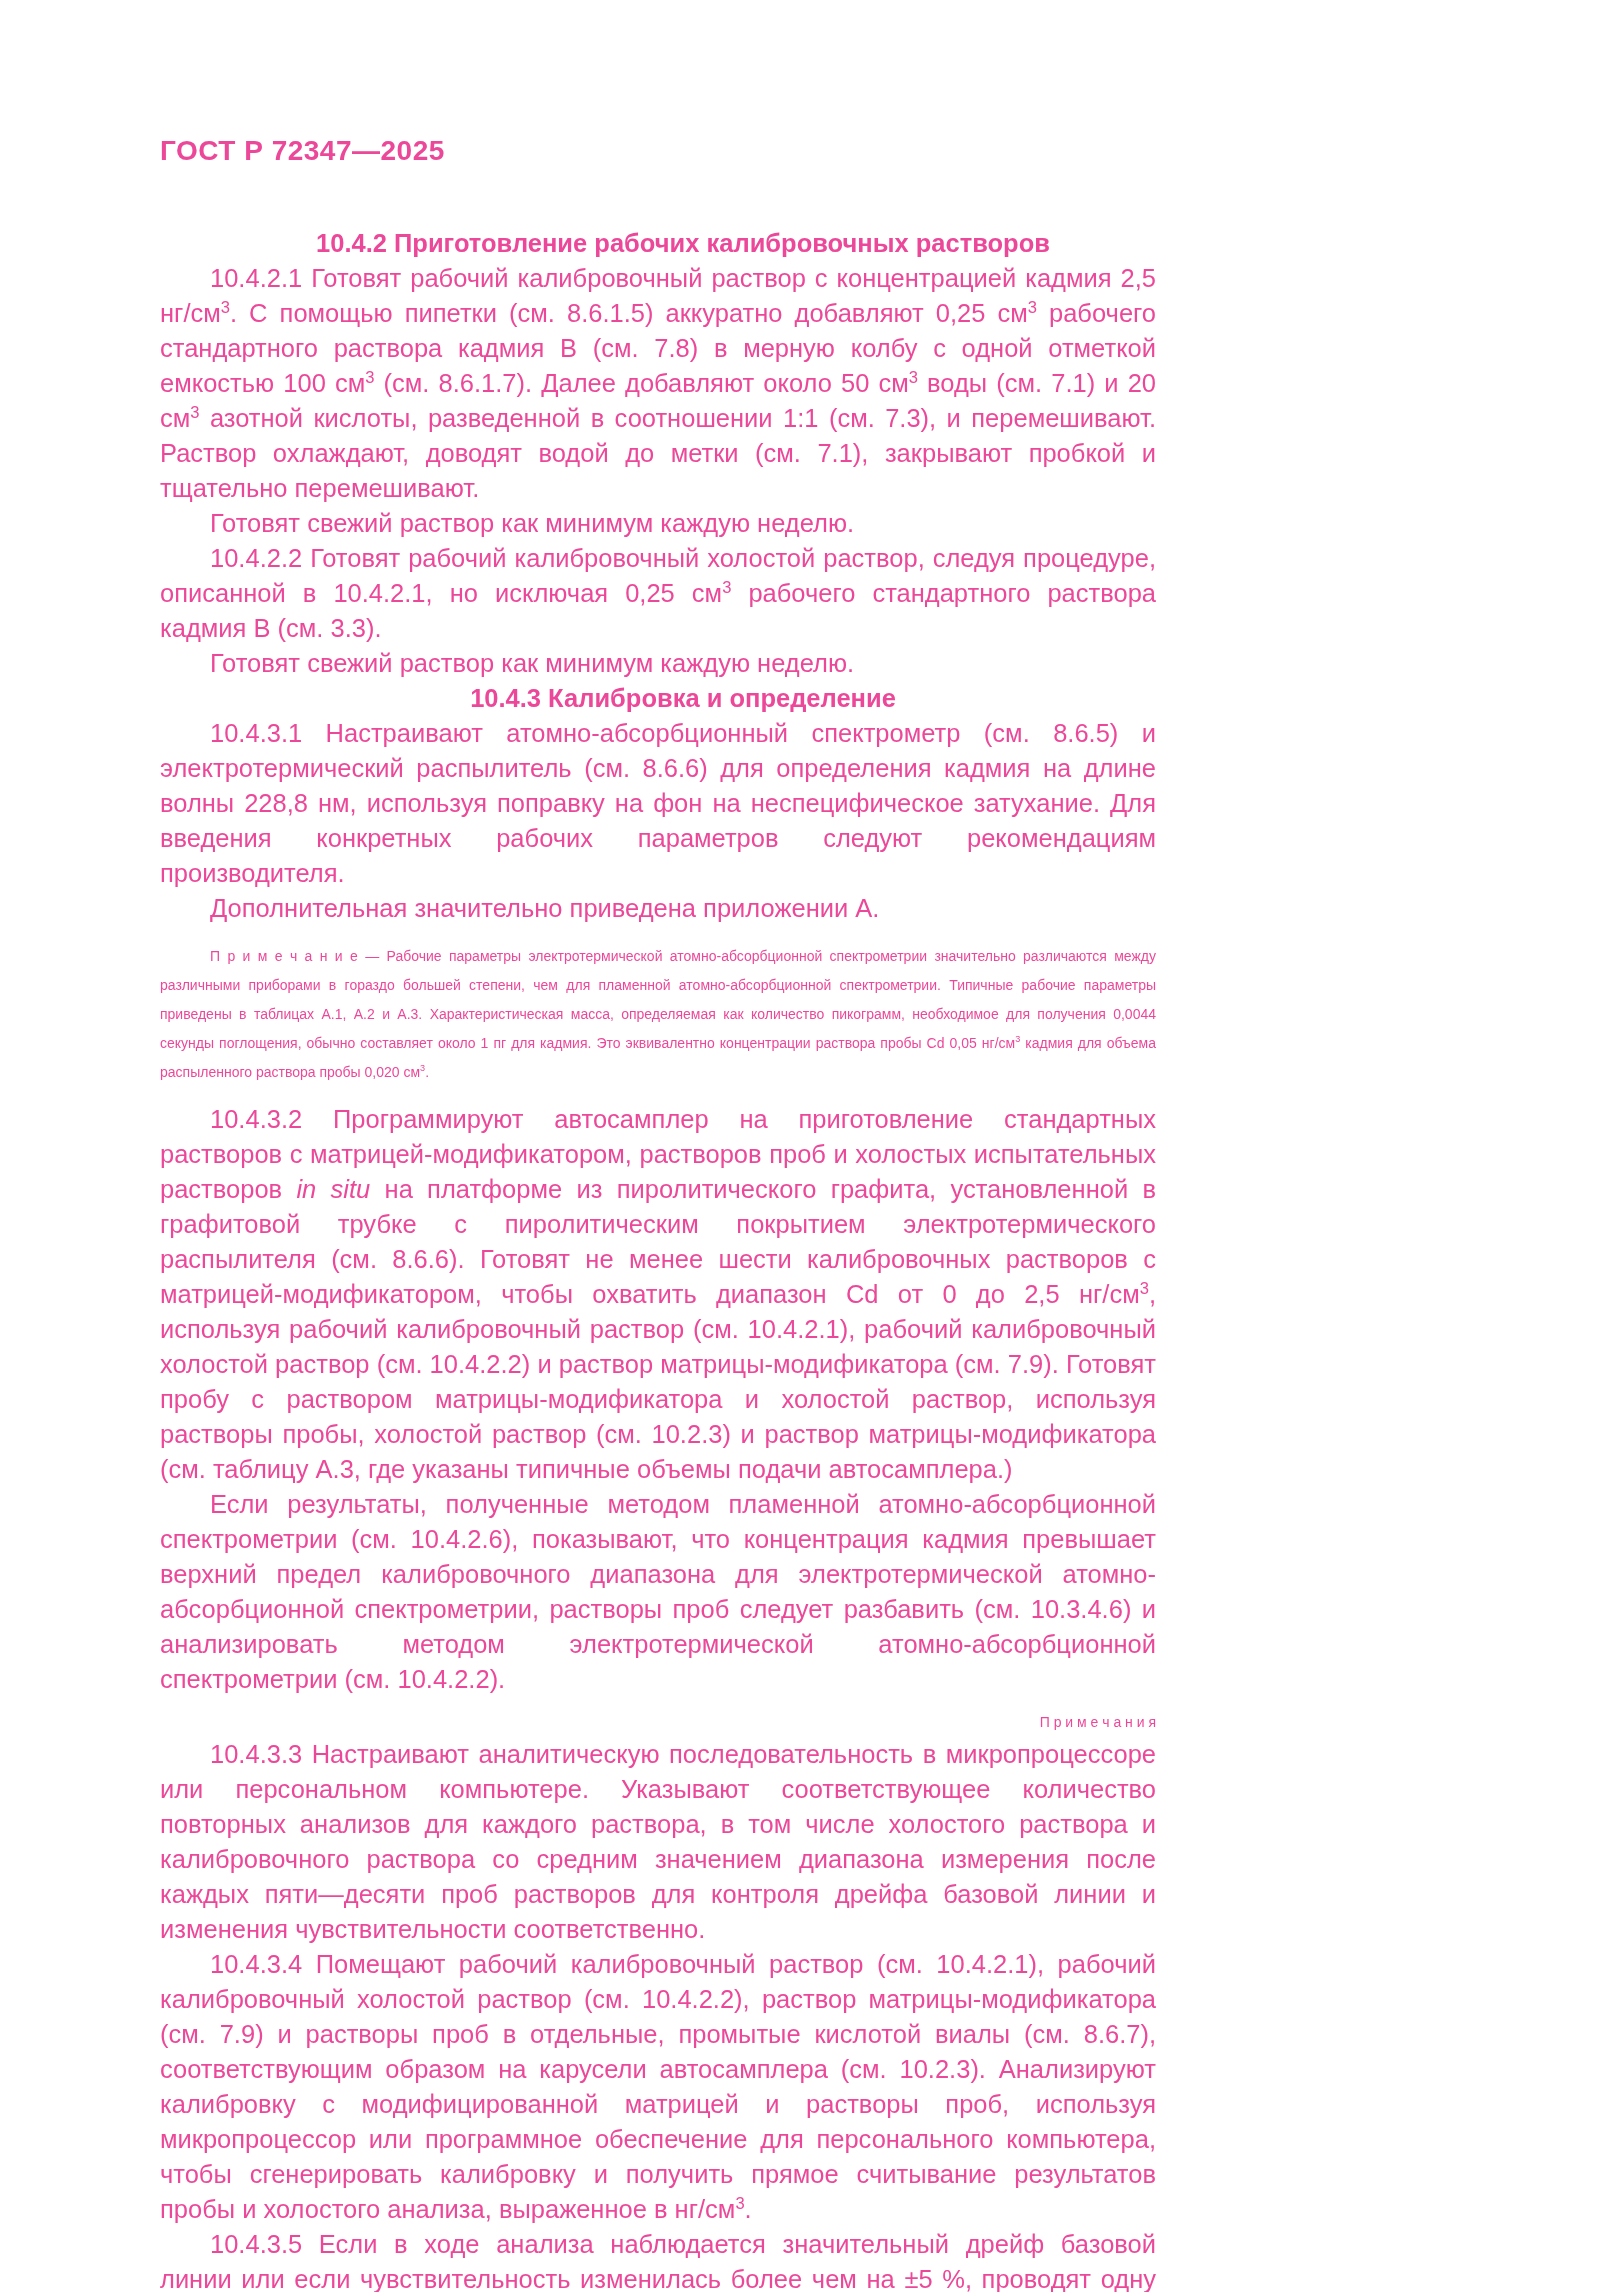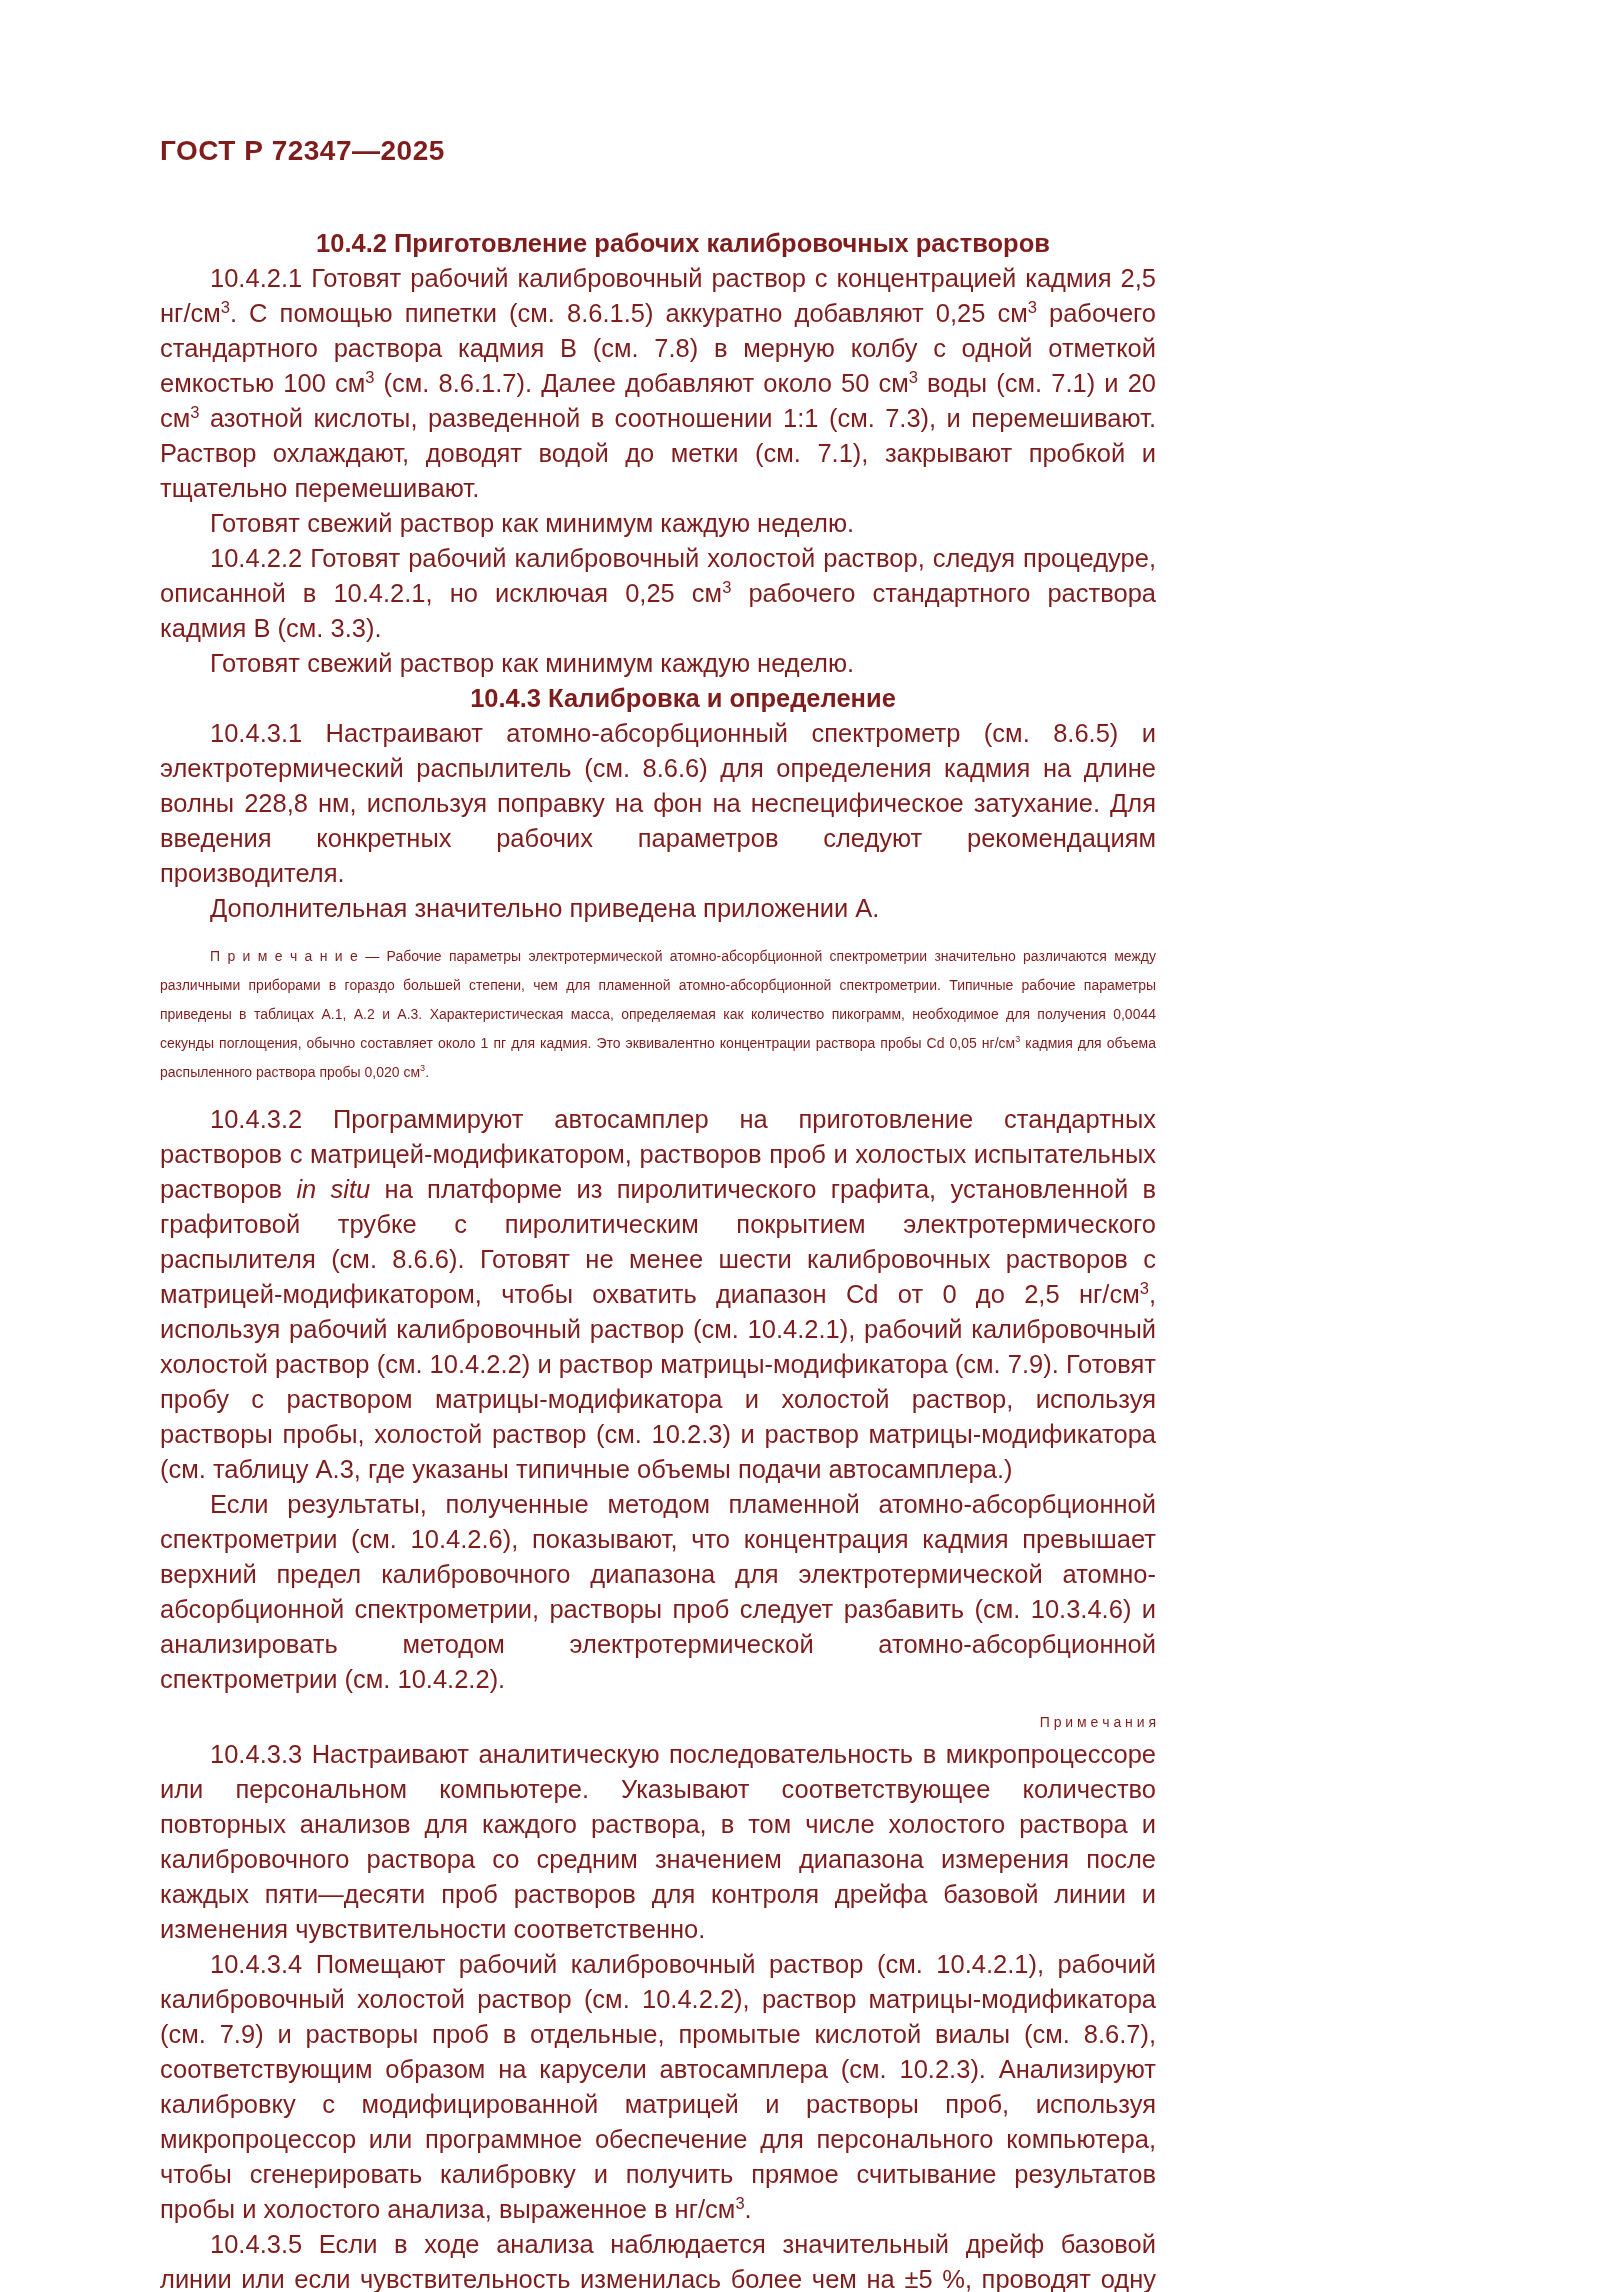--- a/index.html
+++ b/index.html
@@ -5,21 +5,21 @@
   html, body {
     margin: 0;
     padding: 0;
     background: #ffffff;
   }
   .page {
     position: relative;
     width: 1315px;
     height: 2293px;
     background: #ffffff;
-    color: #7f1d1d;
+    color: #ec4899;
     font-family: "Liberation Sans", "DejaVu Sans", sans-serif;
     box-sizing: border-box;
     padding: 135px 159px 0 160px;
     overflow: hidden;
   }
   .page-header {
     font-size: 28px;
     font-weight: 700;
     letter-spacing: 0.5px;
     margin: 0 0 59px 0;

